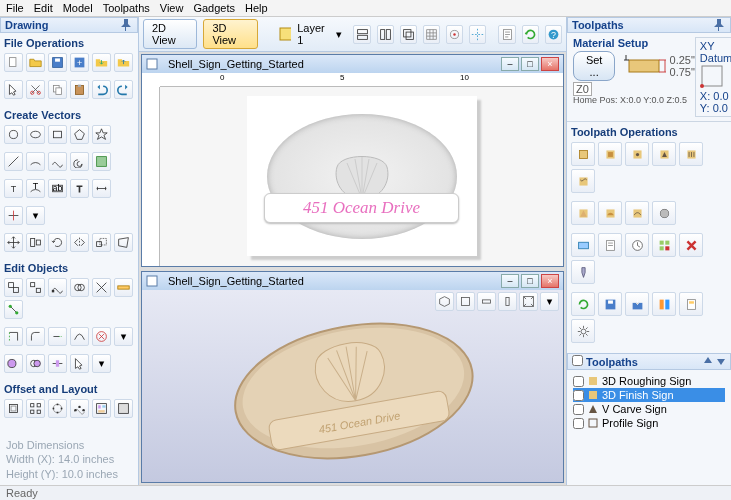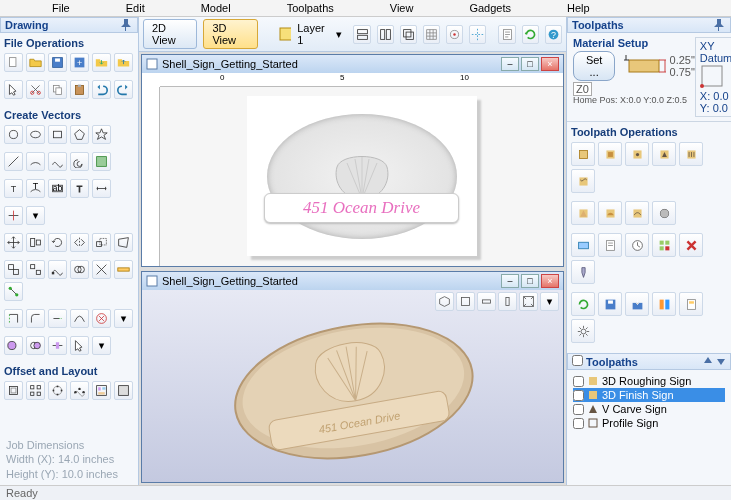--- a/index.html
+++ b/index.html
@@ -1,20 +1,20 @@
 <!DOCTYPE html>
 <html><head>
 <meta charset="utf-8">
 <style>
 * { box-sizing: border-box; margin: 0; padding: 0; font-family: "Segoe UI", Tahoma, sans-serif; font-size: 11px; }
 body { width: 731px; height: 500px; background: #f0f0f0; display: flex; flex-direction: column; overflow: hidden; }
 
 
 .menubar { display: flex; gap: 10px; padding: 2px 6px; background: #f4f4f4; border-bottom: 1px solid #ccc; }
-.menubar span { cursor: default; margin-left: 46px; }
+.menubar span { cursor: default; }
 
 
 .panelhdr { background: linear-gradient(#eaf1fb,#d8e6f7); border: 1px solid #b5c9e2; padding: 1px 4px; display:flex; justify-content:space-between; align-items:center; font-weight:bold; color:#15428b;}
 .pin { width:12px;height:12px; }
 
 
 .workarea { flex:1; display:flex; overflow:hidden; }
 .leftcol { width:139px; background:#f4f7fb; border-right:1px solid #b5c9e2; display:flex; flex-direction:column; }
 .center { flex:1; display:flex; flex-direction:column; background:#ddd; }
 .rightcol { width:165px; background:#f4f7fb; border-left:1px solid #b5c9e2; display:flex; flex-direction:column; }
@@ -26,21 +26,21 @@
 .ibtn svg { width:13px; height:13px; }
 
 
 .vptoolbar { background:linear-gradient(#f6f9fd,#e2ecf7); border-bottom:1px solid #b5c9e2; padding:2px 4px; display:flex; align-items:center; gap:6px; }
 .tabbtn { padding:2px 8px; border:1px solid #9db8d9; border-radius:3px; background:linear-gradient(#fff,#dce8f5); }
 .tabbtn.active { background:linear-gradient(#fff3cf,#ffe08a); border-color:#d7a838; }
 
 
 .vpstack { flex:1; display:flex; flex-direction:column; gap:0; padding:0; }
 .vpwin { flex:1; margin:2px; border:1px solid #5a7ca8; background:#fff; display:flex; flex-direction:column; position:relative; }
-.vptitle { background:linear-gradient(#dbe8f9,#bcd4ef); padding:2px 4px; display:flex; align-items:center; gap:4px; }
+.vptitle { background:linear-gradient(#dbe8f9,#bcd4ef); padding:2px 4px; display:flex; align-items:center; gap:10px; }
 .vptitle .winbtns { margin-left:auto; display:flex; gap:2px; }
 .winbtns span { width:18px; height:14px; border:1px solid #8aa; background:linear-gradient(#f6fbff,#d6e7f4); display:flex;align-items:center;justify-content:center;font-size:9px;}
 .winbtns .close { background:linear-gradient(#f7c9c4,#e57368); color:#fff; border-color:#c44; }
 .vpcanvas { flex:1; position:relative; overflow:hidden; }
 
 
 .ruler-h { position:absolute; top:0; left:18px; right:0; height:14px; background:#fff; border-bottom:1px solid #bbb; }
 .ruler-v { position:absolute; top:14px; left:0; width:18px; bottom:0; background:#fff; border-right:1px solid #bbb; }
 .canvas2d { position:absolute; top:14px; left:18px; right:0; bottom:0; background:#f6f6f6; display:flex; align-items:center; justify-content:center; }
 .signframe { width:230px; height:160px; background:#fff; box-shadow:4px 4px 2px #ccc; display:flex; align-items:center; justify-content:center; }
@@ -294,20 +294,21 @@
             <rect x="6" y="3" width="8" height="8" fill="none" stroke="#333" stroke-dasharray="1"></rect>
           </svg>
         </div>
       <div class="ibtn">
           <svg viewBox="0 0 16 16">
             <path d="M2 4l12-2-2 12-10-2z" fill="none" stroke="#333"></path>
           </svg>
         </div>
     </div>
 
+    <div class="section-title">Edit Objects</div>
     <div class="iconrow">
       <div class="ibtn">
           <svg viewBox="0 0 16 16">
             <rect x="2" y="2" width="6" height="6" fill="none" stroke="#333"></rect>
             <rect x="8" y="8" width="6" height="6" fill="none" stroke="#333"></rect>
           </svg>
         </div>
       <div class="ibtn">
           <svg viewBox="0 0 16 16">
             <rect x="2" y="2" width="5" height="5" fill="none" stroke="#333"></rect>

